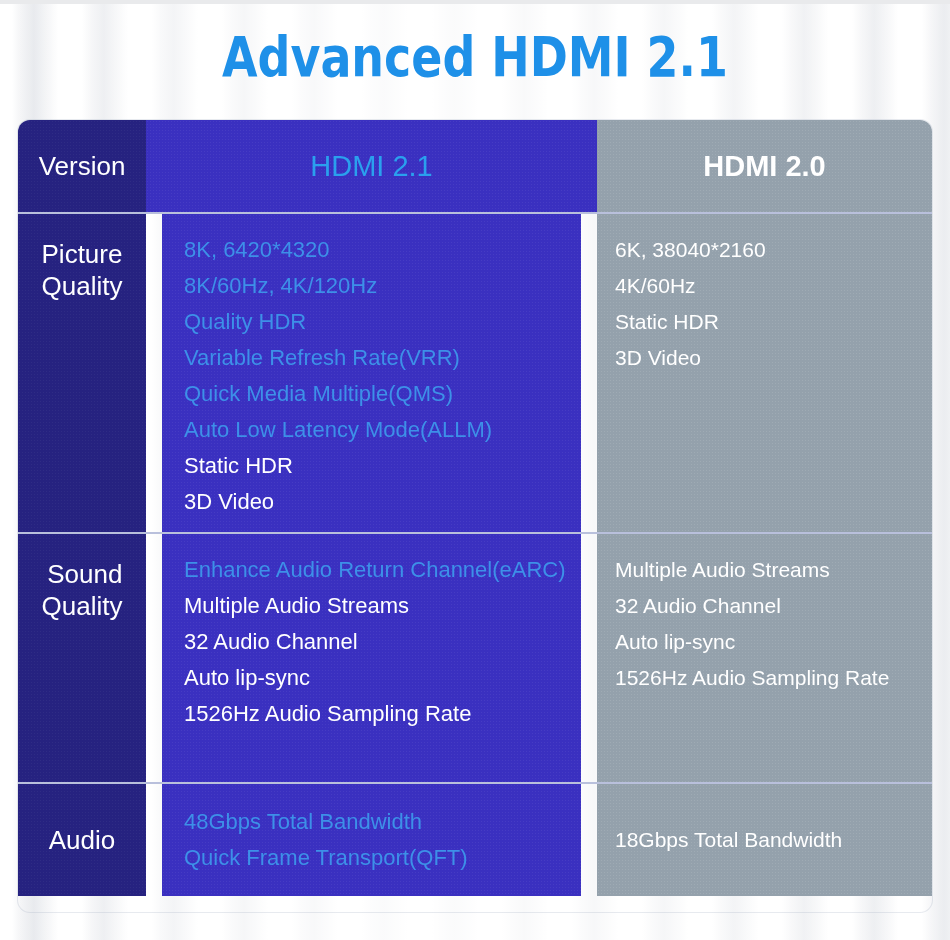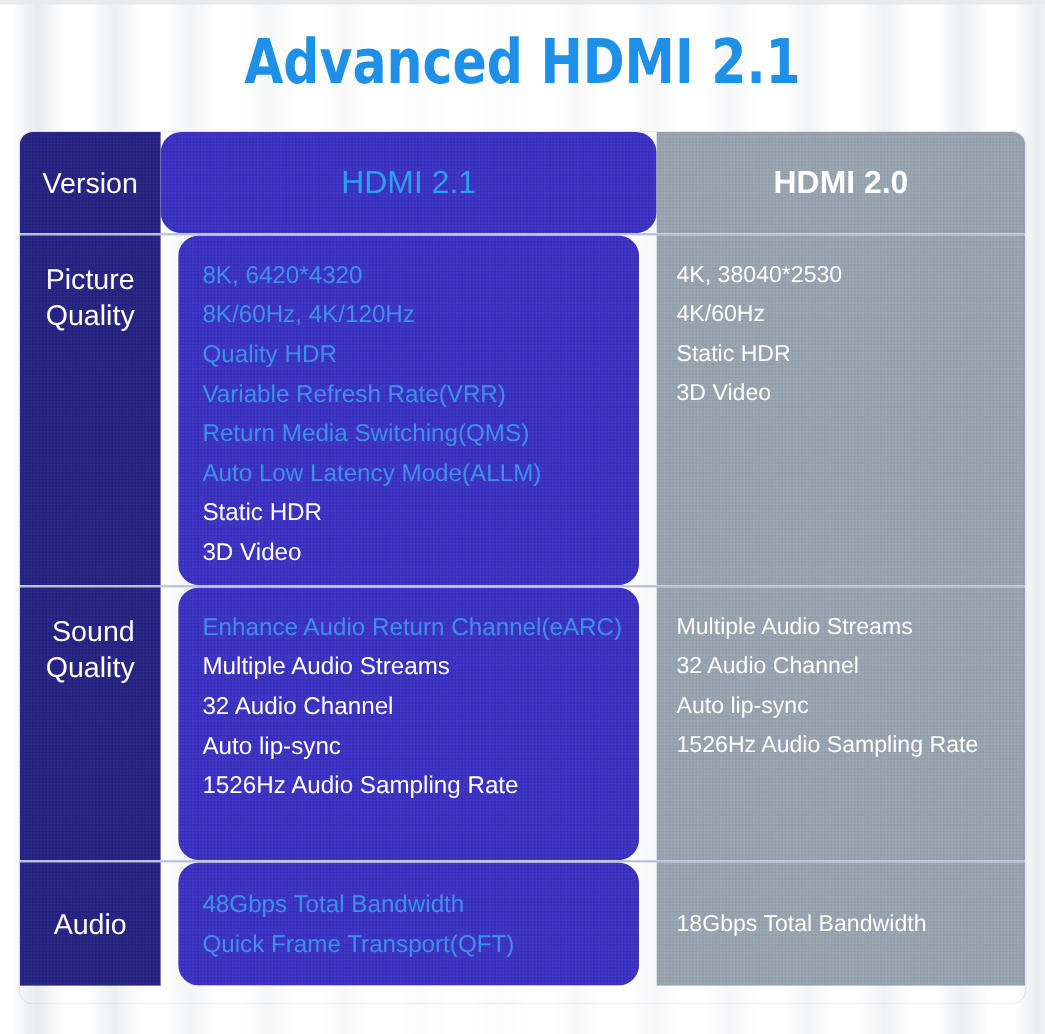--- a/index.html
+++ b/index.html
@@ -120,21 +120,20 @@
   .col-21 {
     flex: 1 1 auto;
     background: #3a30c0;
     background-image: radial-gradient(rgba(255,255,255,0.06) 0.6px, transparent 0.7px);
     background-size: 3px 3px;
     box-sizing: border-box;
     padding-left: 22px;
     display: flex;
     flex-direction: column;
     justify-content: center;
-    border-radius: 19px;
   }
   .col-20 {
     width: 335px;
     flex: 0 0 335px;
     background: #94a1ac;
     background-image: radial-gradient(rgba(255,255,255,0.10) 0.6px, transparent 0.7px);
     background-size: 3px 3px;
     box-sizing: border-box;
     padding-left: 18px;
     display: flex;
@@ -224,29 +223,29 @@
           <span>Picture</span><br>
           <span>Quality</span>
         </span>
       </div>
       <div class="col-21">
         <ul class="feature-list">
             <li class="hl">8K, 6420*4320</li>
             <li class="hl">8K/60Hz, 4K/120Hz</li>
             <li class="hl">Quality HDR</li>
             <li class="hl">Variable Refresh Rate(VRR)</li>
-            <li class="hl">Return Media Switching(QMS)</li>
+            <li class="hl">Quick Media Multiple(QMS)</li>
             <li class="hl">Auto Low Latency Mode(ALLM)</li>
             <li>Static HDR</li>
             <li>3D Video</li>
           </ul>
       </div>
       <div class="col-20">
         <ul class="feature-list">
-            <li>4K, 38040*2530</li>
+            <li>6K, 38040*2160</li>
             <li>4K/60Hz</li>
             <li>Static HDR</li>
             <li>3D Video</li>
           </ul>
       </div>
     </div>
 
     <div class="row row-sound">
       <div class="col-version">
         <span class="version-label">

